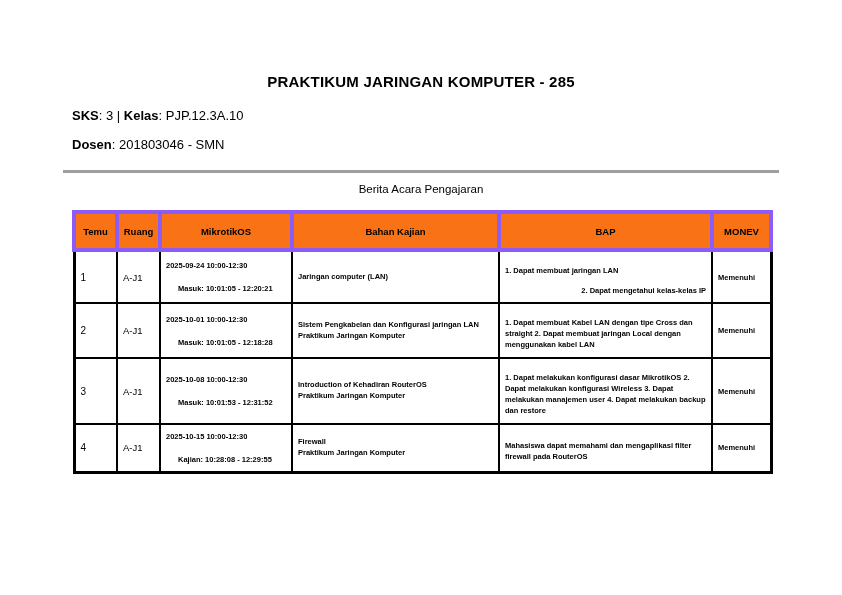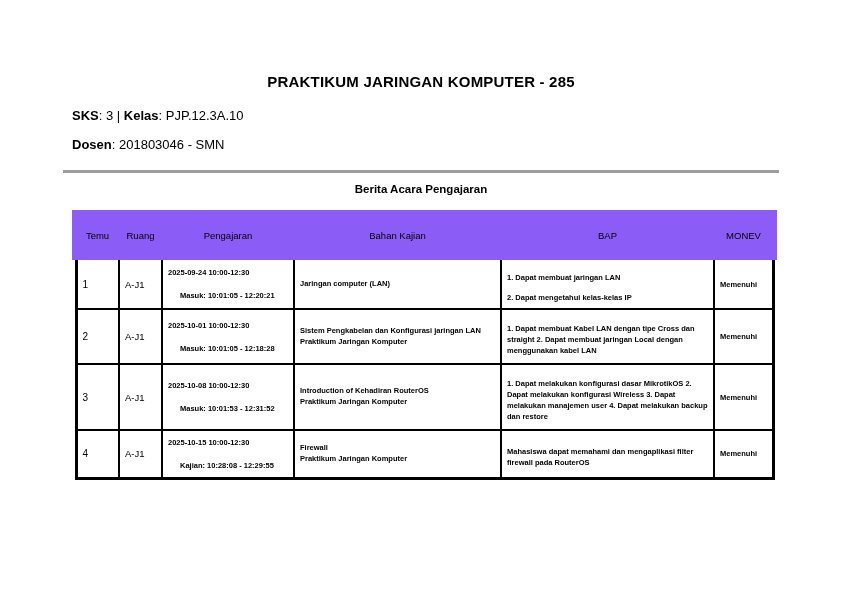--- a/index.html
+++ b/index.html
@@ -12,42 +12,42 @@
     position:absolute;top:73px;left:0;width:100%;text-align:center;
     font-size:15px;font-weight:bold;letter-spacing:.2px;
   }
   .meta-line{position:absolute;left:72px;font-size:13px;}
   .meta-line b{font-weight:bold;}
   .meta-line-1{top:108px;}
   .meta-line-2{top:137px;}
   .divider{position:absolute;top:170px;left:63px;width:716px;height:3px;background:#9e9e9e;}
   .table-title{
     position:absolute;top:183px;left:0;width:100%;text-align:center;
-    font-size:11.5px;font-weight:bold;
+    font-size:11.5px;font-weight:normal;
   }
   table.baa{
     position:absolute;top:210px;left:72px;width:697px;
     border-collapse:collapse;table-layout:fixed;border:3px solid #000;
   }
   table.baa th{
-    background:#8b5cf6;border:8px solid #8b5cf6;font-size:9.5px;font-weight:normal;
+    background:#f97316;border:4px solid #8b5cf6;font-size:9.5px;font-weight:bold;
     height:30px;text-align:center;padding:2px;
   }
   table.baa td{border:2px solid #000;vertical-align:middle;padding:3px 5px;}
   tbody tr:nth-child(1){height:53px;}
   tbody tr:nth-child(2){height:55px;}
   tbody tr:nth-child(3){height:66px;}
   tbody tr:nth-child(4){height:48px;}
   td.col-temu{font-size:10px;font-weight:normal;padding-left:6px;}
   td.col-ruang{font-size:9.5px;font-weight:normal;padding-left:6px;}
   td.col-kehadiran,td.col-bahan,td.col-bap,td.col-monev{font-size:7.5px;font-weight:bold;}
   td.col-kehadiran .cell-line + .cell-line{margin-top:14px;padding-left:12px;}
   td.col-bahan .cell-line{line-height:1.45;}
   td.col-bap .cell-line{line-height:1.45;margin-top:8px;}
-  td.col-bap .cell-line + .cell-line{margin-top:9px;}
+  td.col-bap .cell-line + .cell-line{margin-top:9px;text-align:right;}
   td.col-monev{padding-left:5px;}
 </style>
 </head>
 <body>
 
 <div class="doc">
   <div class="page-title">PRAKTIKUM JARINGAN KOMPUTER - 285</div>
   <div class="meta-line meta-line-1"><b>SKS</b><span>: 3 | </span><b>Kelas</b><span>: PJP.12.3A.10</span></div>
   <div class="meta-line meta-line-2"><b>Dosen</b><span>: 201803046 - SMN</span></div>
   <div class="divider"></div>
@@ -59,21 +59,21 @@
         <col style="width:43px">
         <col style="width:132px">
       <col style="width:207px">
         <col style="width:213px">
         <col style="width:59px">
     </colgroup>
     <thead>
       <tr>
           <th>Temu</th>
           <th>Ruang</th>
-          <th>Pengajaran</th>
+          <th>MikrotikOS</th>
           <th>Bahan Kajian</th>
           <th>BAP</th>
           <th>MONEV</th>
         </tr>
     </thead>
     <tbody>
         <tr>
           <td class="col-temu">1</td>
           <td class="col-ruang">A-J1</td>
           <td class="col-kehadiran">

